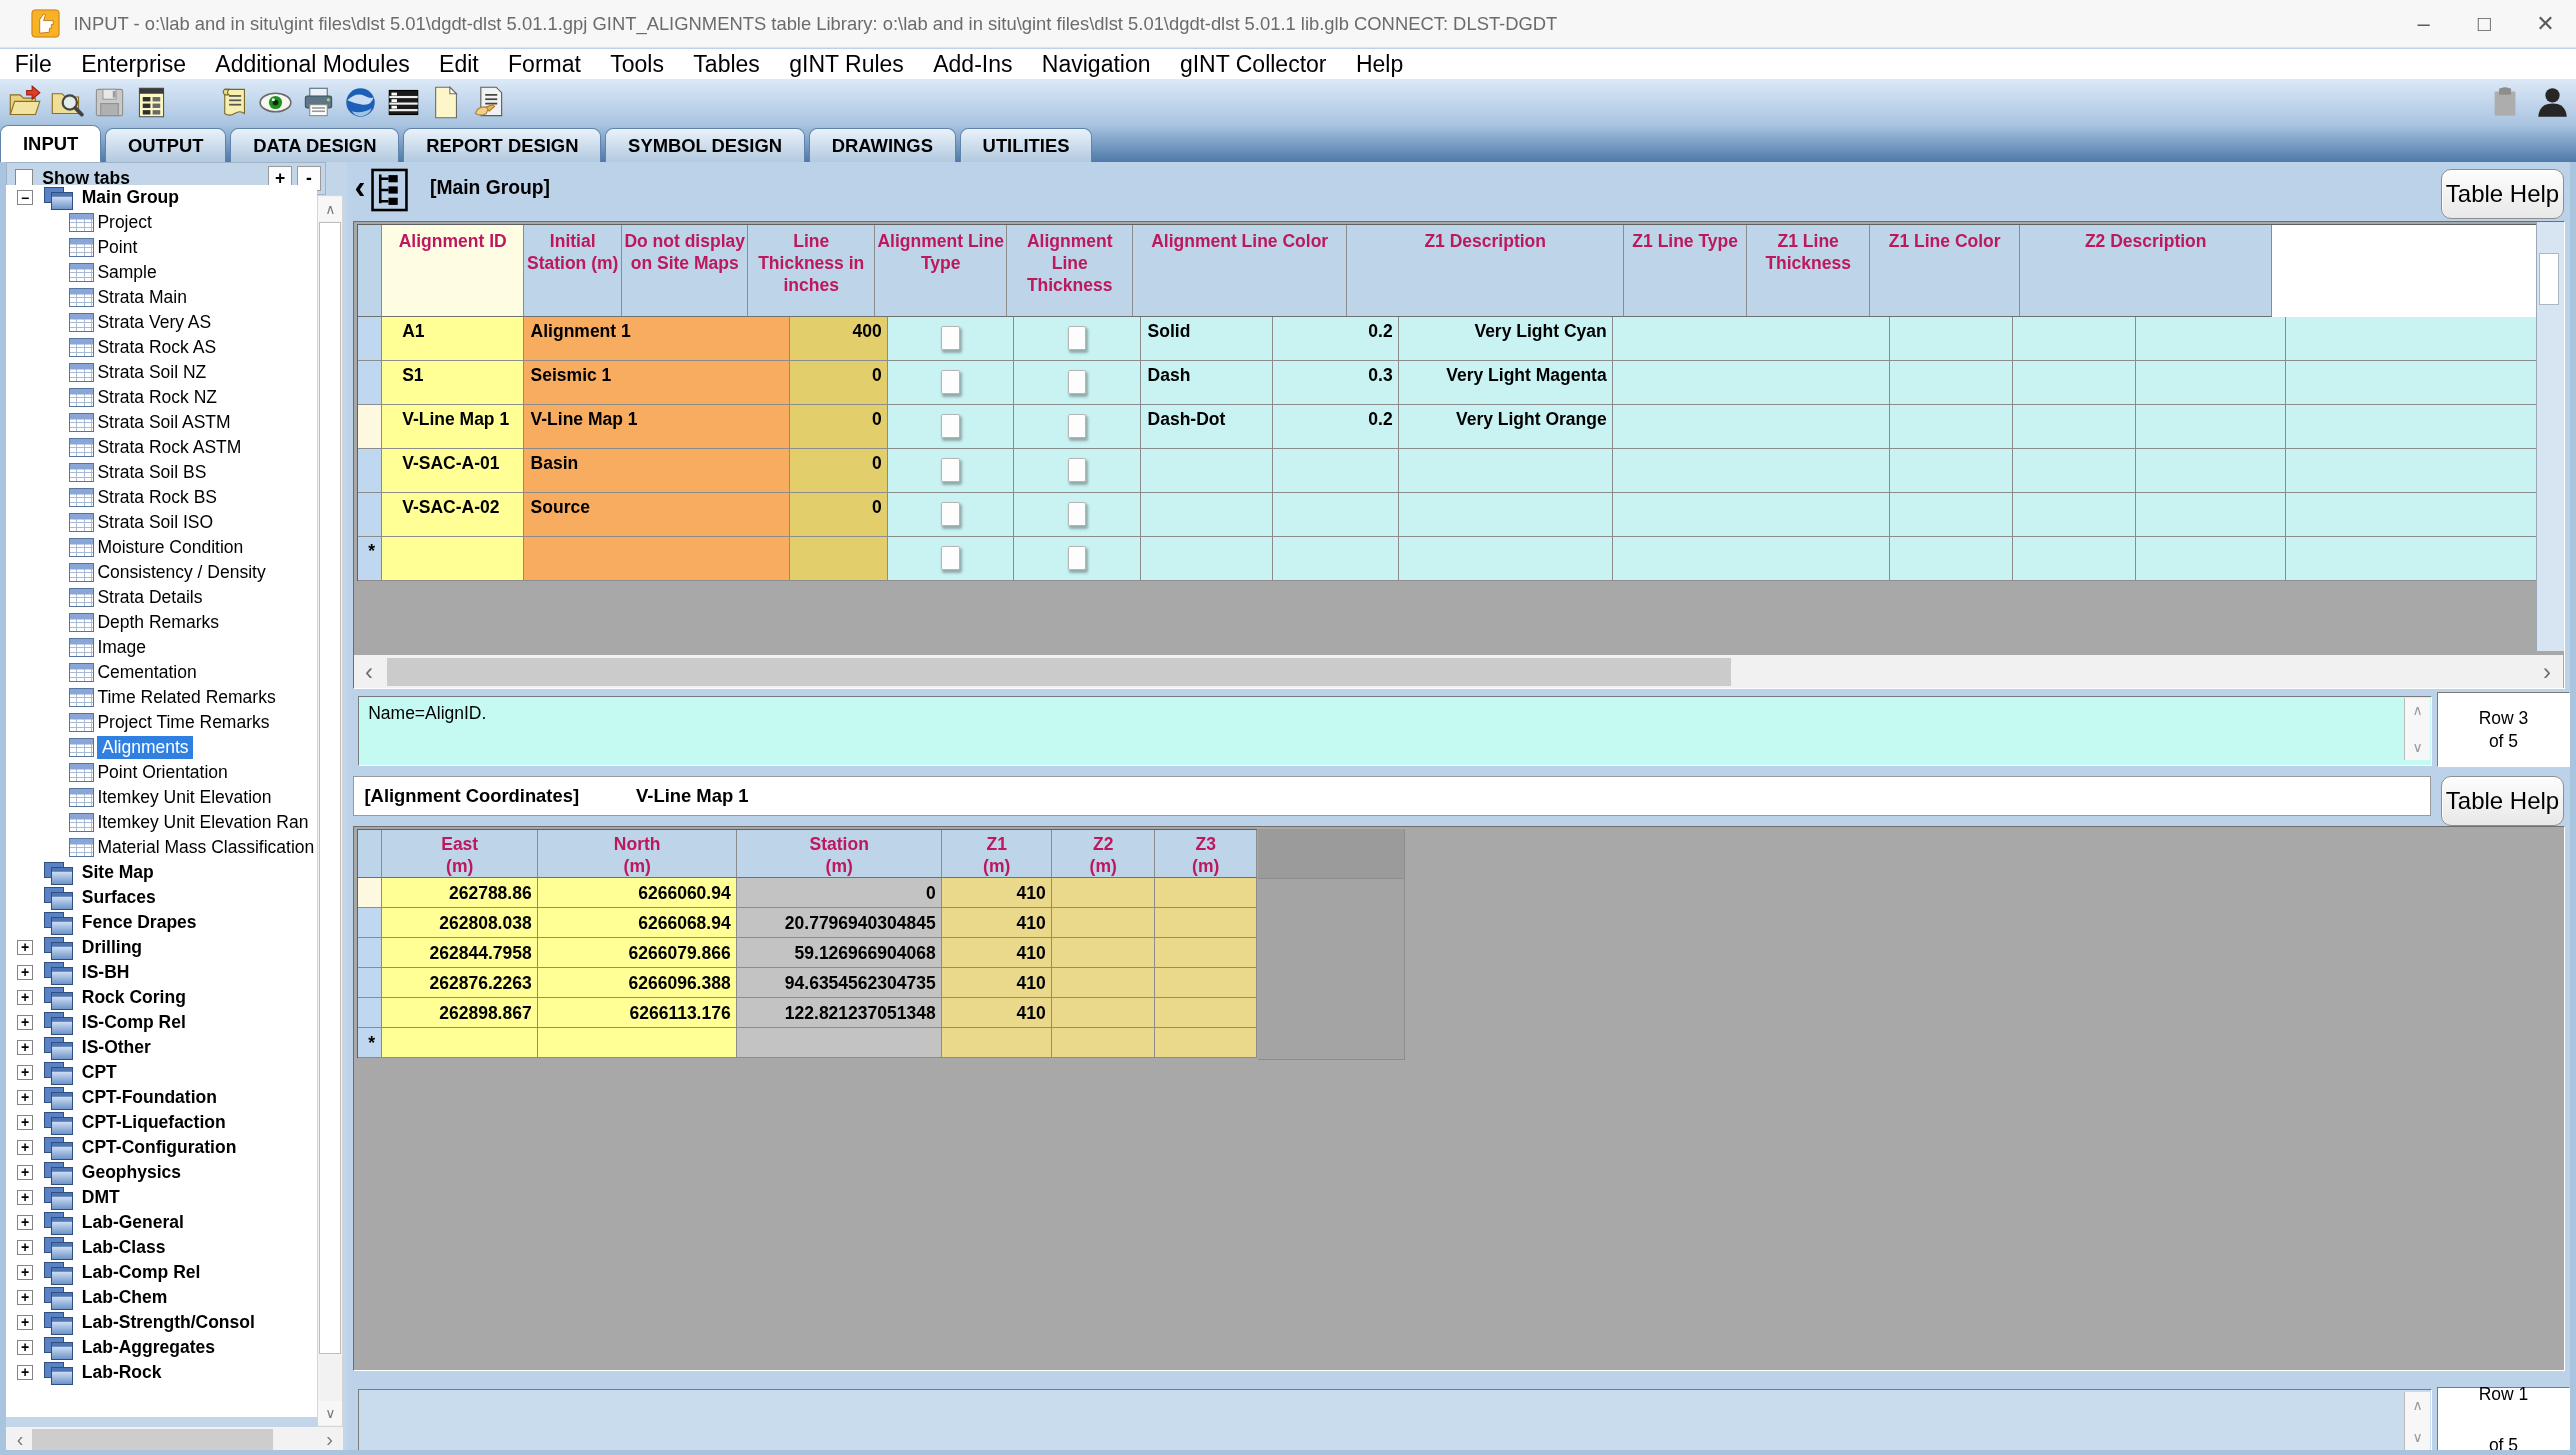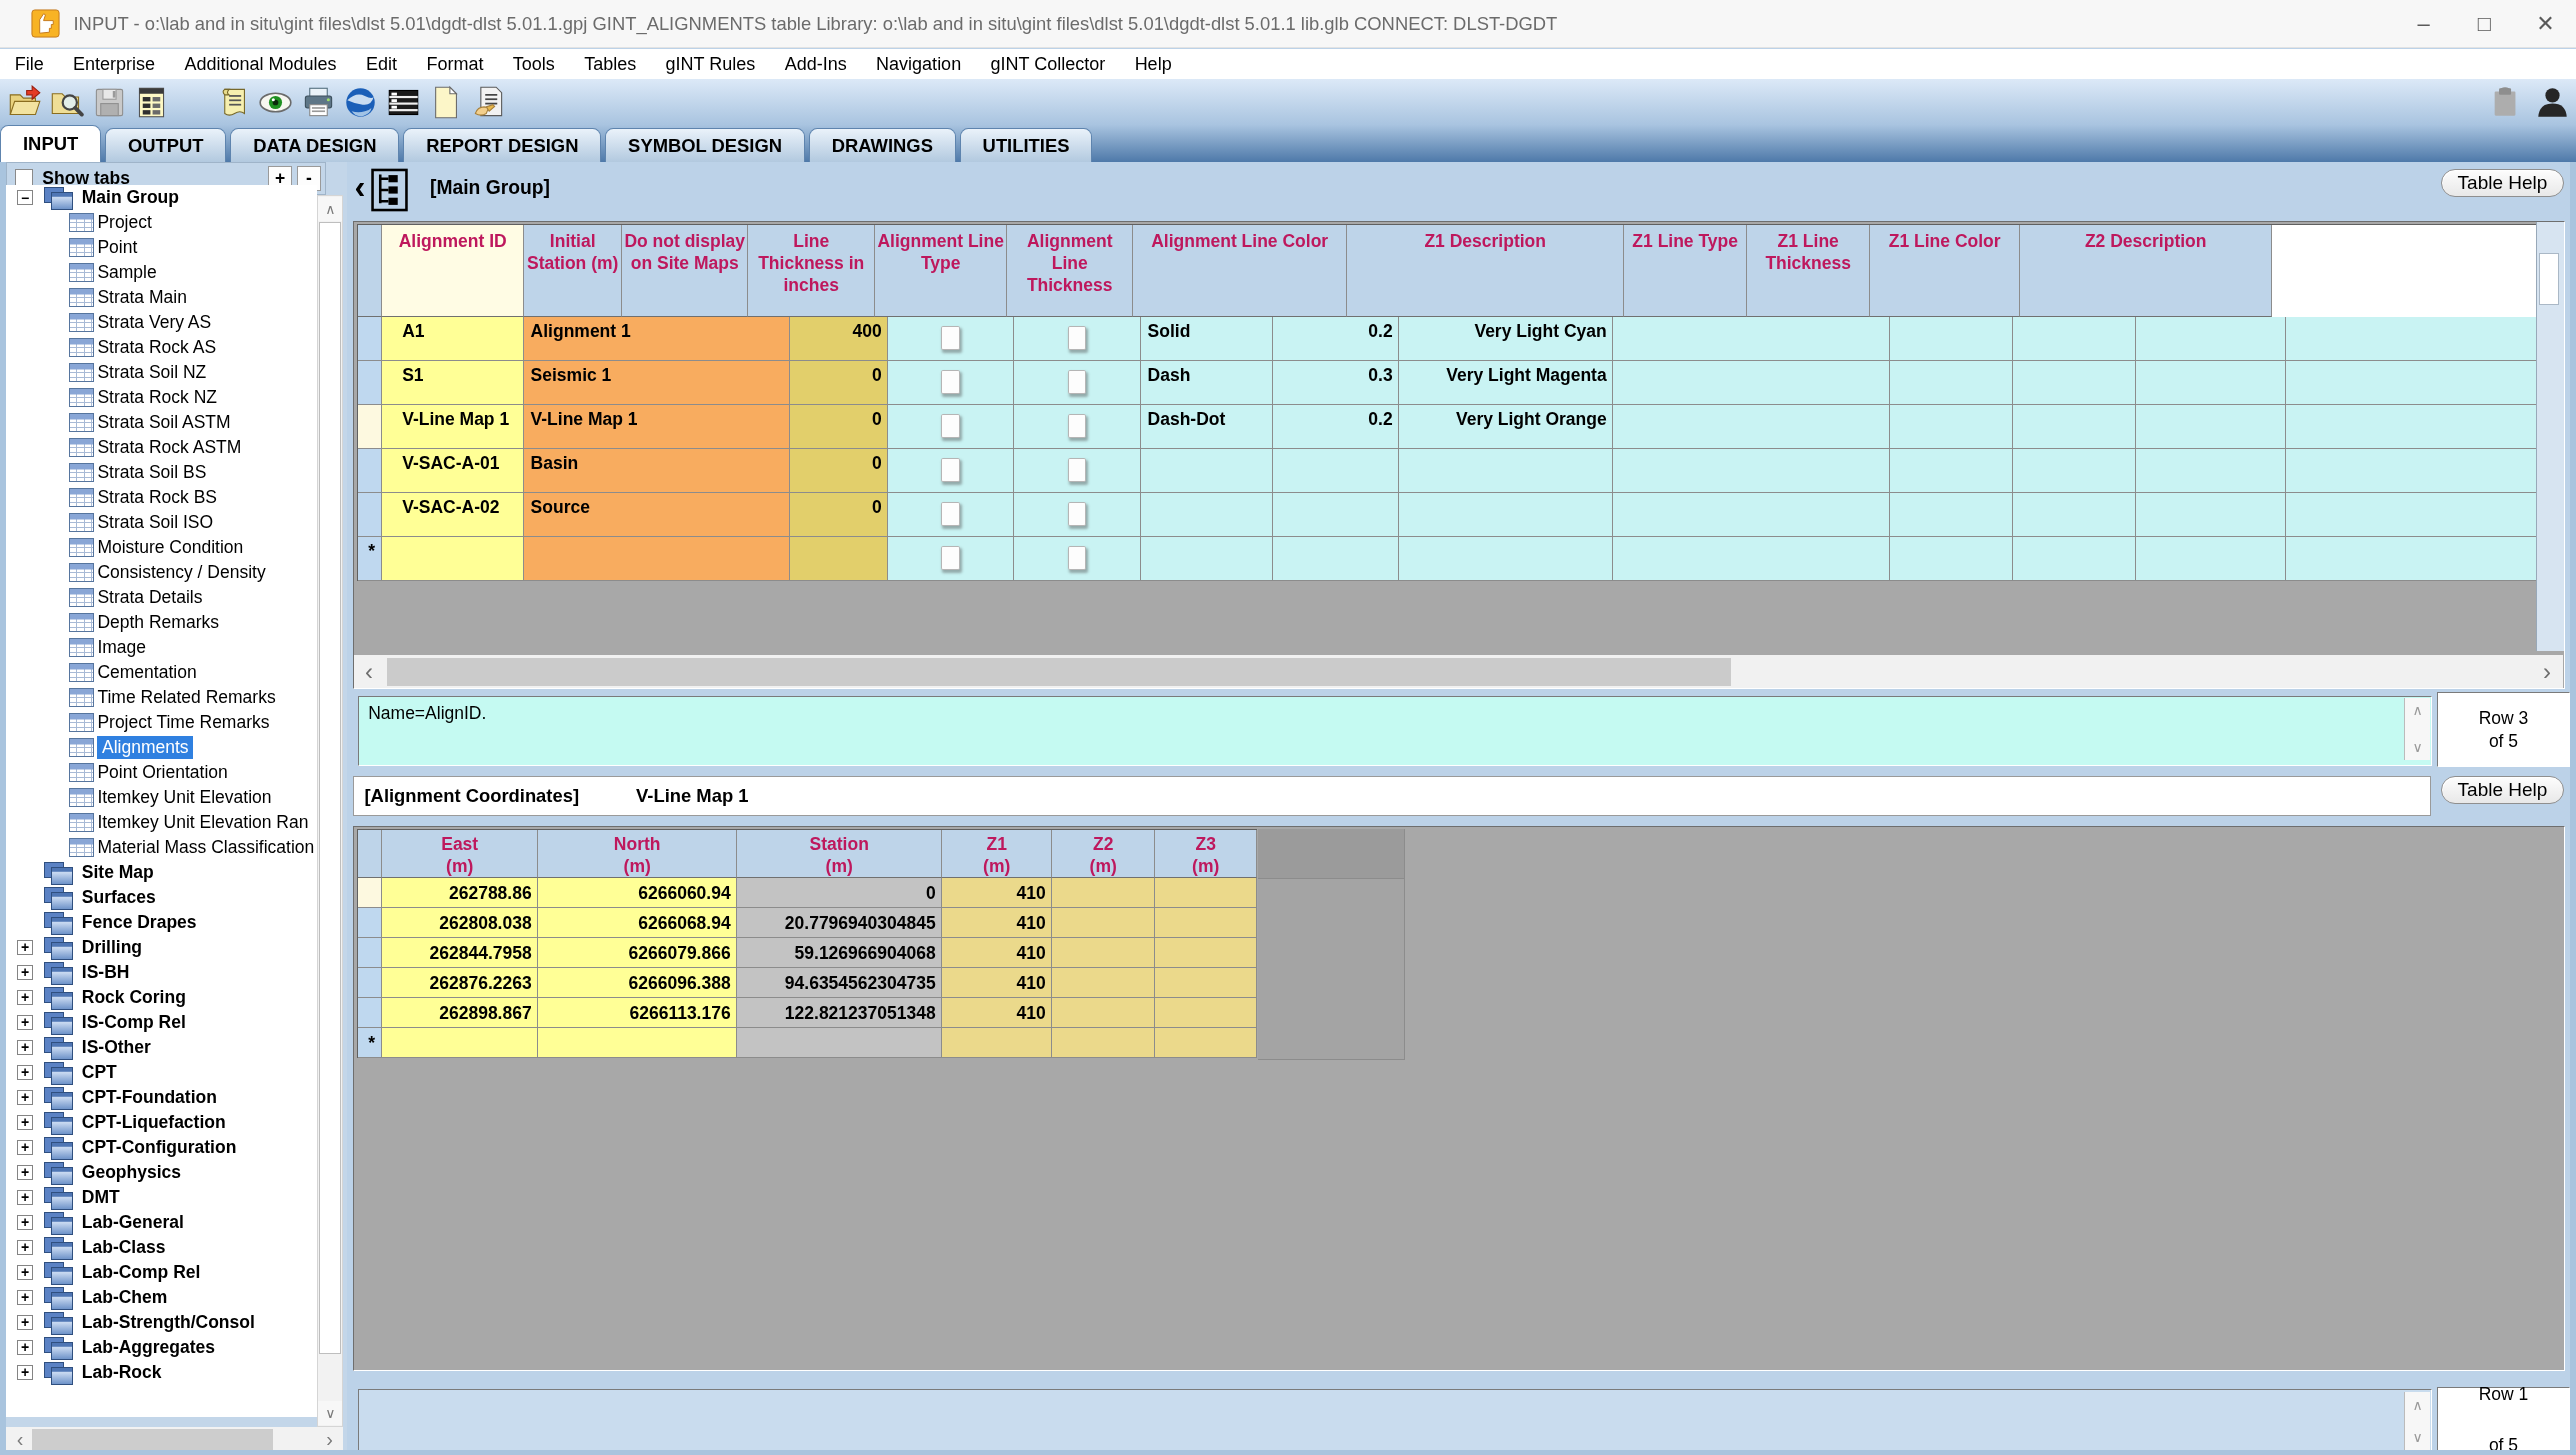--- a/index.html
+++ b/index.html
@@ -8,21 +8,21 @@
 
   
   .titlebar { position:absolute; left:0; top:0; width:2576px; height:48px; background:#F7F7F7; border-bottom:0.9px solid #E3E3E3; display:flex; align-items:center; }
   .appicon { margin-left:29.5px; width:31px; height:31px; flex:0 0 auto; }
   .title-text { margin-left:13px; font-size:18.4px; color:#6B6B6B; white-space:nowrap; overflow:hidden; }
   .winbtns { margin-left:auto; display:flex; height:48px; }
   .winbtn { width:61px; height:48px; display:flex; align-items:center; justify-content:center; font-size:22px; color:#5A5A5A; }
 
   
   .menubar { position:absolute; left:0; top:49px; width:2576px; height:30px; background:#FFFFFF; display:flex; align-items:center; }
-  .menu-item { padding:0 14.7px; font-size:18px; color:#000; white-space:nowrap; }
+  .menu-item { padding:0 14.7px; font-size:23px; color:#000; white-space:nowrap; }
 
   
   .toolzone { position:absolute; left:0; top:79px; width:2576px; height:83px; background:linear-gradient(#DCE9F7 0%, #A9C4E0 55%, #4E79A9 100%); }
   .toolbar { position:absolute; left:0; top:0; width:2576px; height:46px; display:flex; align-items:center; }
   .tbi { width:37px; height:37px; margin-left:5.5px; display:flex; align-items:center; justify-content:center; }
   .tb-gap { width:39px; }
   .tb-spacer { flex:1; }
   .tbi.right { margin-right:5.5px; }
   .tabrow { position:absolute; left:0; top:46px; width:2576px; height:37px; display:flex; align-items:flex-end; }
   .tab { height:34px; margin-right:3.7px; padding:0 22px; display:flex; align-items:center; font-size:18.4px; font-weight:bold; color:#000; background:linear-gradient(#EAF2FA,#B2C9DF); border:0.9px solid #5E84AE; border-bottom:none; border-radius:8.3px 8.3px 0 0; white-space:nowrap; }
@@ -58,21 +58,21 @@
     background-size:100% 5.5px,100% 100%,100% 100%; background-repeat:no-repeat; }
   .tlabel { margin-left:3px; color:#000; }
   .titem.selected .tlabel { background:#2F80E0; color:#fff; padding:0.9px 4.6px; }
 
   
   .main { position:absolute; left:347px; top:162px; width:2224px; height:1293px; background:#BCD2E8; }
   .main-header { position:absolute; left:0; top:0; width:2224px; height:59px; }
   .collapse-chev { position:absolute; left:7.4px; top:5.5px; font-size:33px; font-weight:bold; color:#000; }
   .treeicon { position:absolute; left:24px; top:5.5px; }
   .group-label { position:absolute; left:83px; top:14.7px; font-size:19.3px; font-weight:bold; color:#000; }
-  .help-btn { position:absolute; left:2094px; width:123px; height:28px; background:linear-gradient(#FDFDFD,#E8E8E8); border:0.9px solid #8F8F8F; border-radius:15px; box-shadow:inset 0.9px 0.9px 0 #fff; font-size:19px; color:#000; display:flex; align-items:center; justify-content:center; }
+  .help-btn { position:absolute; left:2094px; width:123px; height:50px; background:linear-gradient(#FDFDFD,#E8E8E8); border:0.9px solid #8F8F8F; border-radius:10px; box-shadow:inset 0.9px 0.9px 0 #fff; font-size:24px; color:#000; display:flex; align-items:center; justify-content:center; }
   .help-btn.b1 { top:7.4px; }
 
   .panel { position:absolute; left:5.5px; width:2212px; background:#A8A8A8; border:1.8px solid; border-color:#6E6E6E #FFFFFF #FFFFFF #6E6E6E; }
   .panel1 { top:59px; height:468px; }
   .panel2 { top:664px; height:545px; }
 
   .tbl { position:absolute; left:3.7px; top:1.8px; border-left:0.9px solid #606060; border-top:0.9px solid #606060; background:#fff; width:max-content; }
   .hrow, .trow { display:flex; }
   .hc { background:#BED4E9; border-right:0.9px solid #8C8C8C; border-bottom:0.9px solid #707070; font-size:17.5px; font-weight:bold; color:#be185d; text-align:center; padding-top:5.5px; line-height:22px; }
   .tbl1 .hc { height:92px; }

